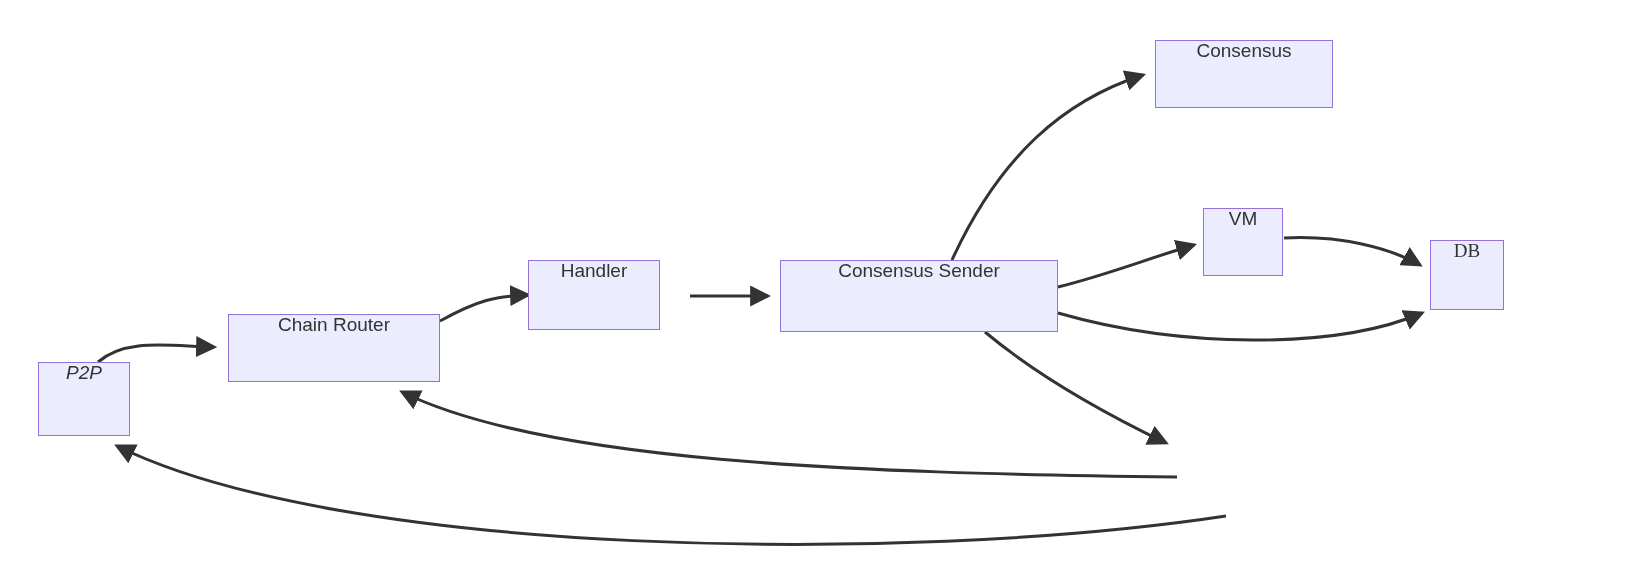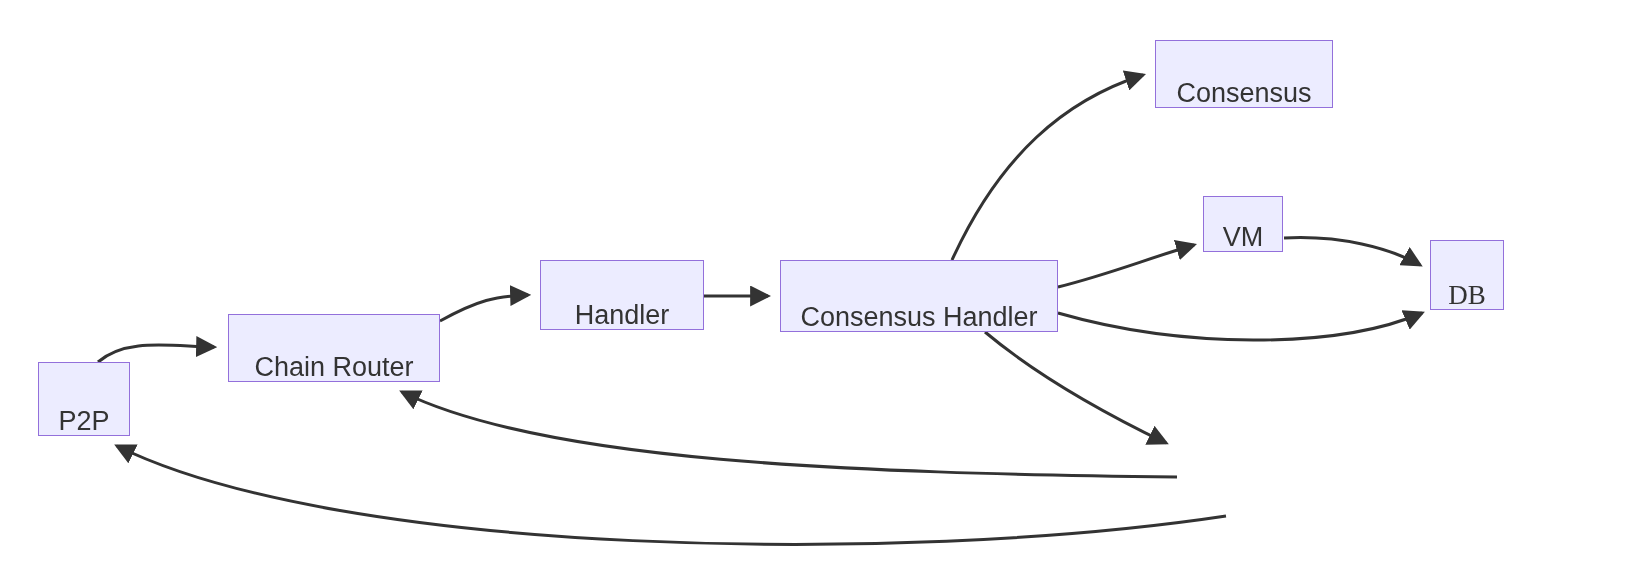--- a/index.html
+++ b/index.html
@@ -26,24 +26,24 @@
     stroke: var(--edge, #333333);
     stroke-width: 3;
   }
   .node {
     position: absolute;
     z-index: 1;
     box-sizing: border-box;
     background: var(--node-fill, #ECECFF);
     border: 1.5px solid var(--node-border, #9370DB);
     display: flex;
-    align-items: flex-end;
+    align-items: flex-start;
     justify-content: center;
     color: var(--text, #333333);
-    font-size: 27px;
+    font-size: 19px;
     line-height: 1;
     white-space: nowrap;
   }
 </style>
 </head>
 <body>
 
 <div id="canvas">
 
   <svg id="edges" width="1634" height="586" viewBox="0 0 1634 586">
@@ -67,41 +67,41 @@
 
     <path class="edge" d="M 1058 313 C 1180 348, 1335 350, 1422 313" marker-end="url(#arrow)"></path>
 
     <path class="edge" d="M 985 332 C 1040 378, 1110 416, 1166 443" marker-end="url(#arrow)"></path>
 
     <path class="edge" d="M 1177 477 C 850 473, 545 462, 402 392" marker-end="url(#arrow)"></path>
 
     <path class="edge" d="M 1226 516 C 900 565, 340 556, 117 446" marker-end="url(#arrow)"></path>
   </svg>
 
-  <div class="node" style="left:38px; top:362px; width:92px; height:74px;">
+  <div class="node" style="left:38px; top:362px; width:92px; height:74px;font-style:italic;">
     <span>P2P</span>
   </div>
 
   <div class="node" style="left:228px; top:314px; width:212px; height:68px;">
     <span>Chain Router</span>
   </div>
 
-  <div class="node" style="left:540px; top:260px; width:164px; height:70px;">
+  <div class="node" style="left:528px; top:260px; width:132px; height:70px;">
     <span>Handler</span>
   </div>
 
   <div class="node" style="left:780px; top:260px; width:278px; height:72px;">
-    <span>Consensus Handler</span>
+    <span>Consensus Sender</span>
   </div>
 
   <div class="node" style="left:1155px; top:40px; width:178px; height:68px;">
     <span>Consensus</span>
   </div>
 
-  <div class="node" style="left:1203px; top:196px; width:80px; height:56px;">
+  <div class="node" style="left:1203px; top:208px; width:80px; height:68px;">
     <span>VM</span>
   </div>
 
   <div class="node" style="left:1430px; top:240px; width:74px; height:70px;font-family:Liberation Serif, serif;">
     <span>DB</span>
   </div>
 
 
 </div>
 

